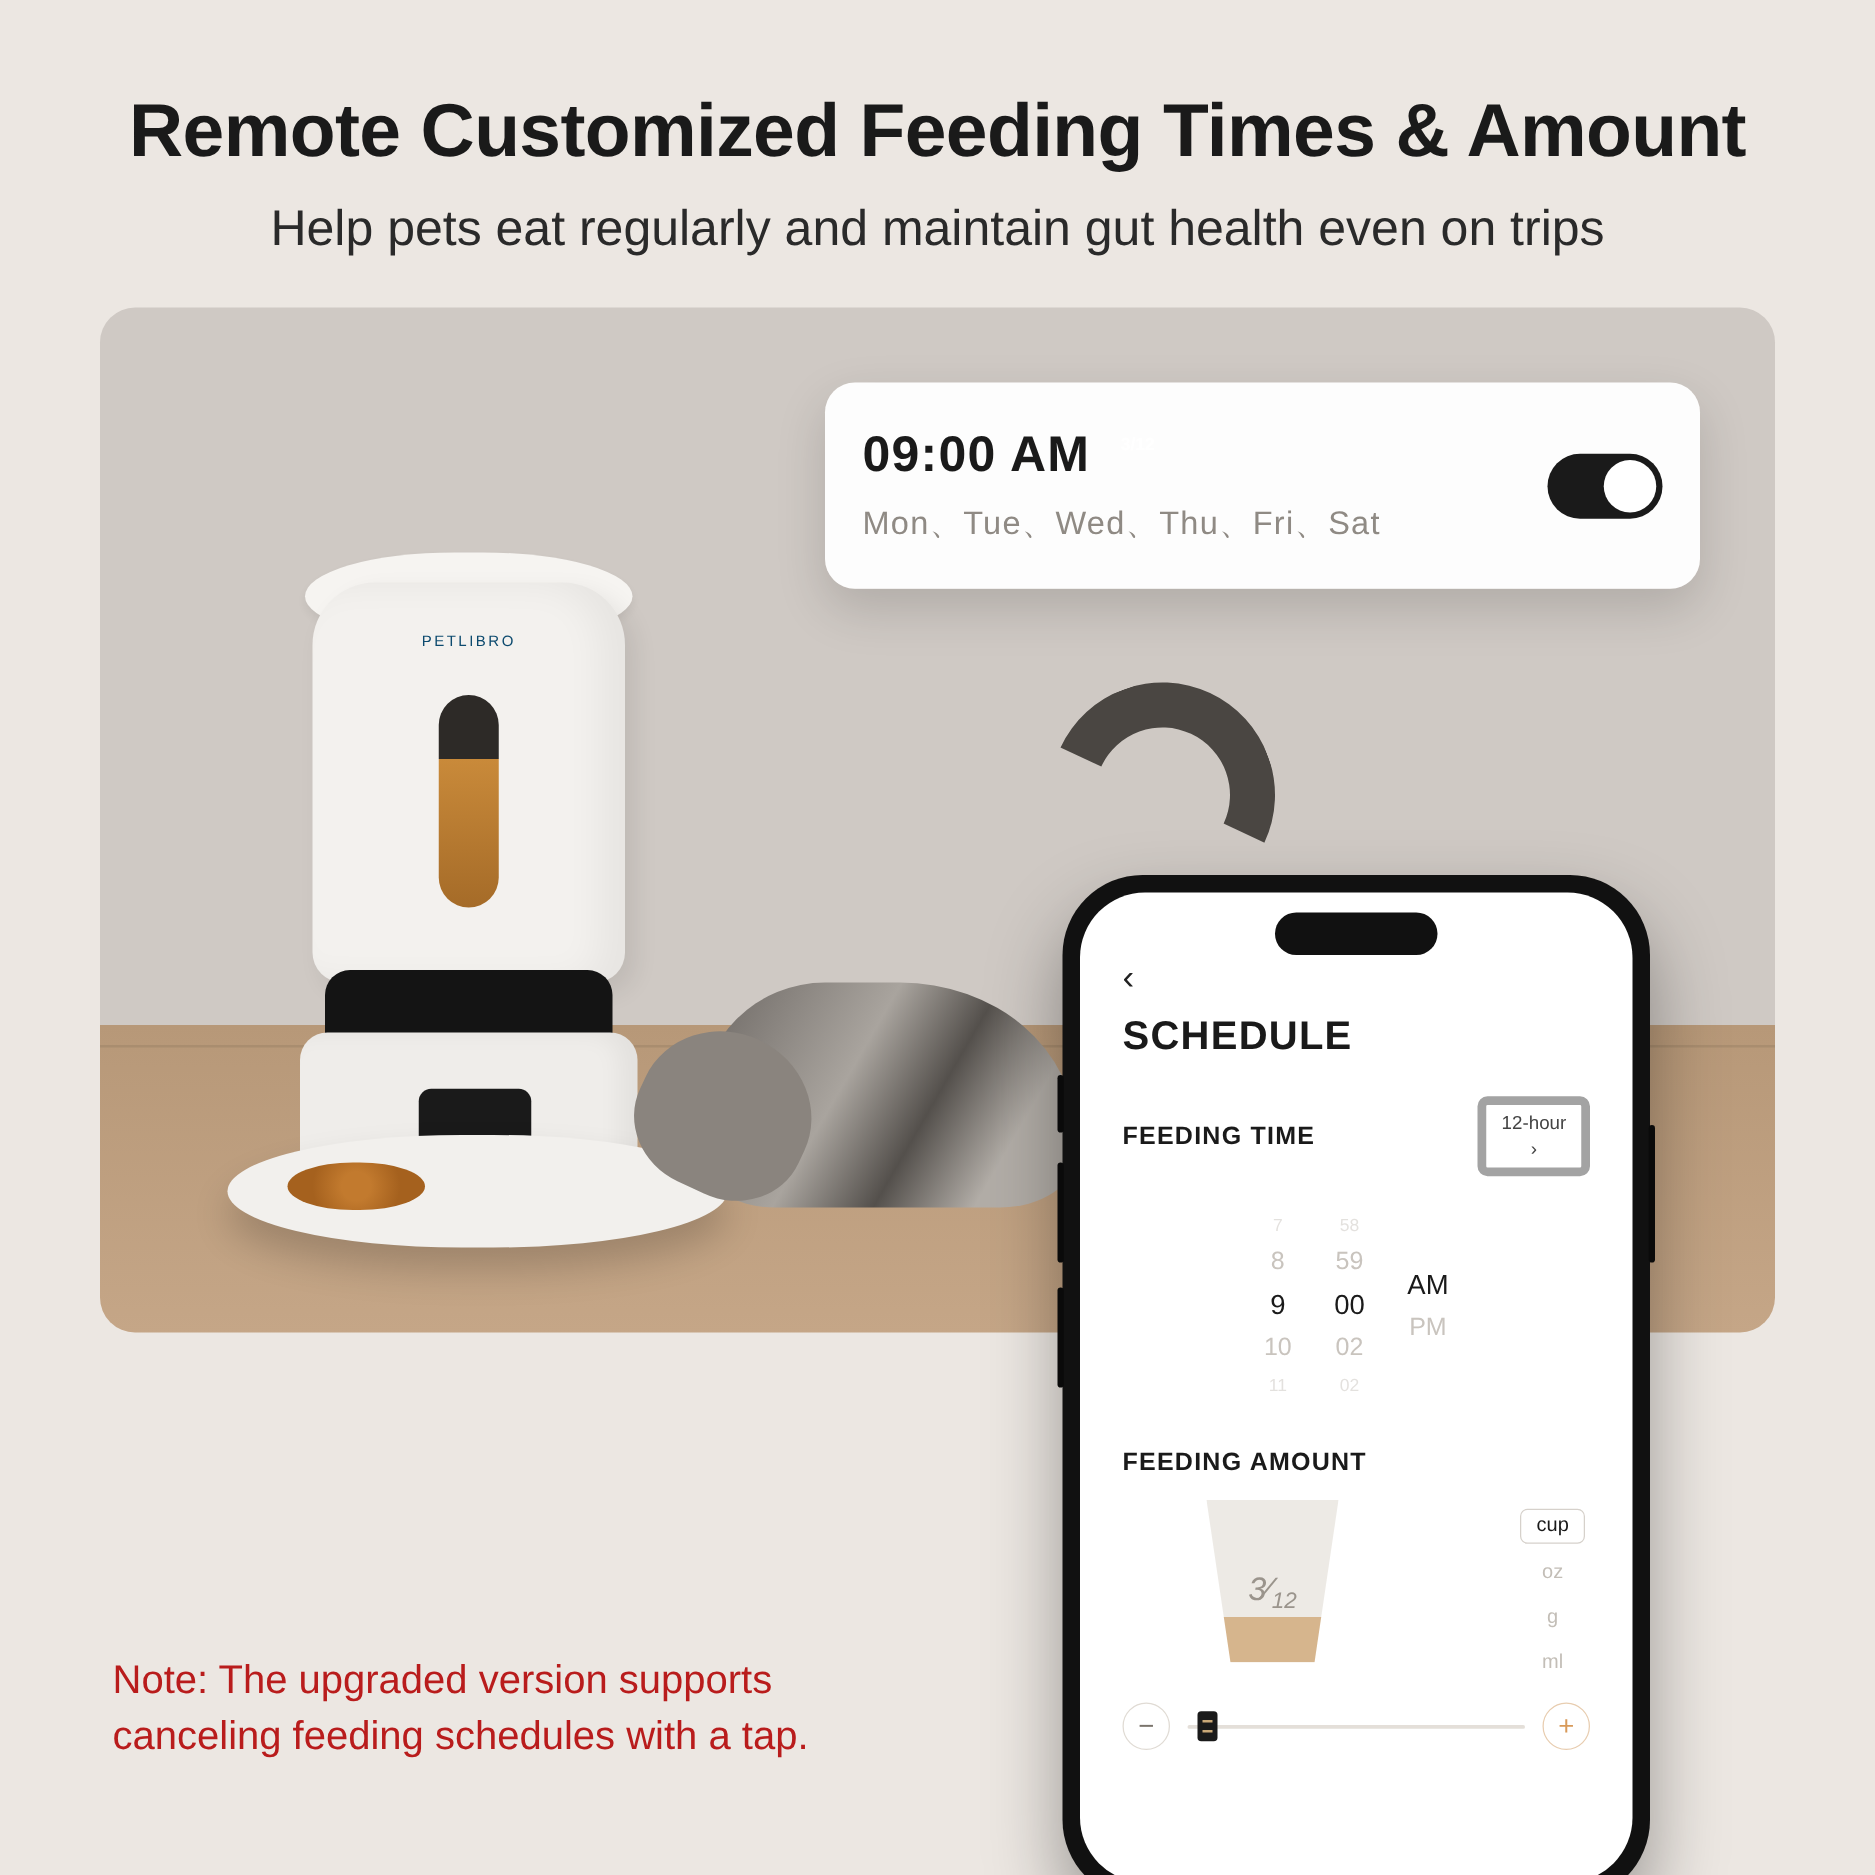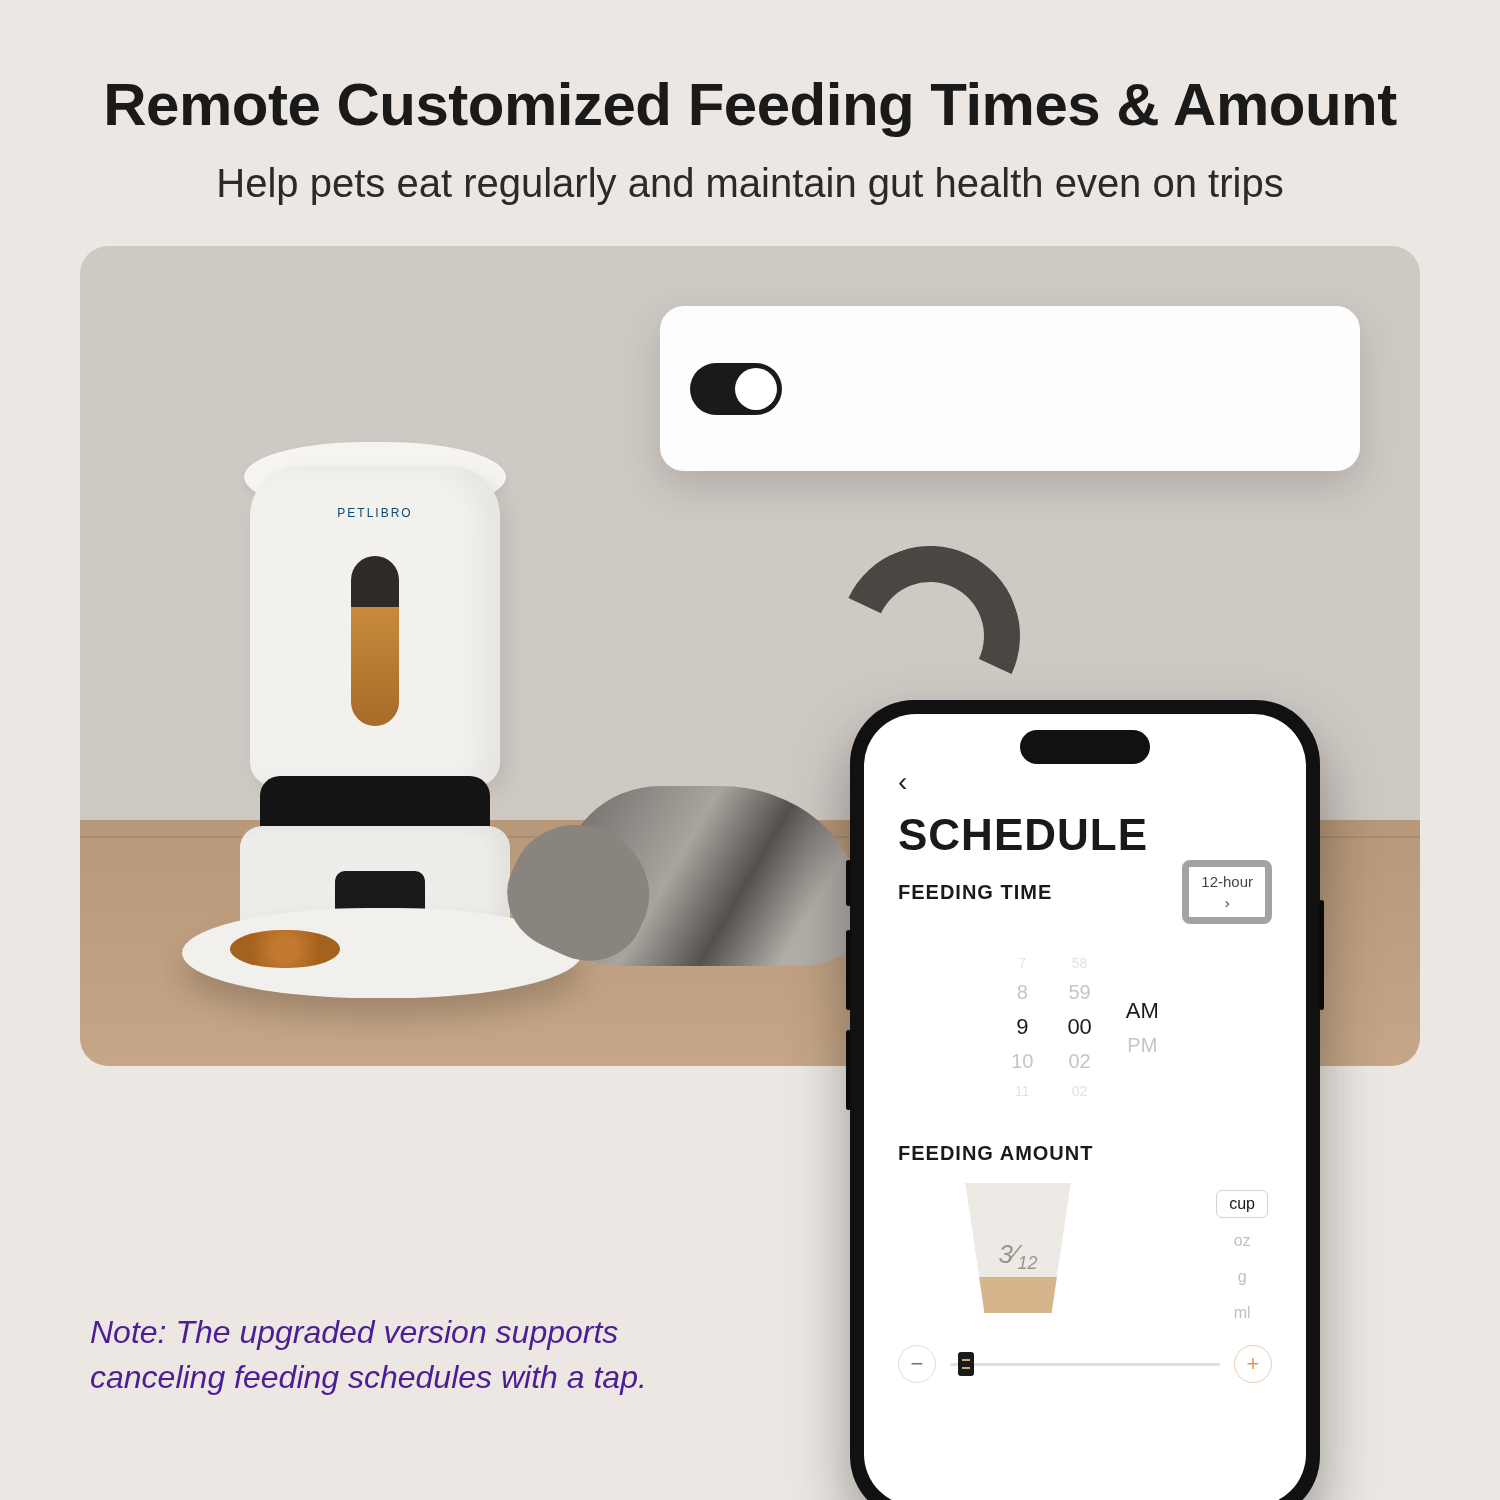--- a/index.html
+++ b/index.html
@@ -245,23 +245,24 @@
   }
   .back-icon {
     font-size: 28px;
     color: #222;
     font-weight: 300;
     cursor: pointer;
     display: inline-block;
     margin-bottom: 12px;
   }
   .screen h1 {
-    font-size: 44px;
+    font-size: 32px;
     font-weight: 800;
     letter-spacing: 1px;
+    margin-bottom: 30px;
   }
   .section-row {
     display: flex;
     justify-content: space-between;
     align-items: center;
     margin-bottom: 18px;
   }
   .section-label {
     font-size: 20px;
     font-weight: 700;
@@ -378,26 +379,25 @@
     left: 4px; right: 4px;
     height: 2px;
     background: #c9a877;
   }
   .slider-thumb::before { top: 7px; }
   .slider-thumb::after { bottom: 7px; }
 
   .note {
     position: absolute;
     left: 90px;
-    bottom: 100px;
+    bottom: 89px;
     width: 560px;
     font-size: 32px;
     line-height: 1.4;
-    color: #4c1d95;
-    font-style: italic;
+    color: #b91c1c;
   }
 </style>
 </head>
 <body>
 
 <div class="page">
   <h1 class="title">Remote Customized Feeding Times &amp; Amount</h1>
   <p class="subtitle">Help pets eat regularly and maintain gut health even on trips</p>
 
   <div class="scene">
@@ -416,20 +416,30 @@
       <div class="kibble k1"></div>
     </div>
 
     <div class="cat">
       <div class="tail"></div>
       <div class="body"></div>
       <div class="head"></div>
     </div>
 
     <div class="toast">
+      <div class="toast-left">
+        <div class="toast-time-row">
+          <span class="toast-time">09:00 AM</span>
+          <span class="cup-icon">
+            <span class="cup"></span>
+            <span class="frac">3/12</span>
+          </span>
+        </div>
+        <div class="toast-days">Mon、Tue、Wed、Thu、Fri、Sat</div>
+      </div>
       <div class="toggle">
         <div class="knob"></div>
       </div>
     </div>
   </div>
 
   <div class="note">Note: The upgraded version supports canceling feeding schedules with a tap.</div>
 
   <div class="phone">
     <div class="btn-side btn-right"></div>

